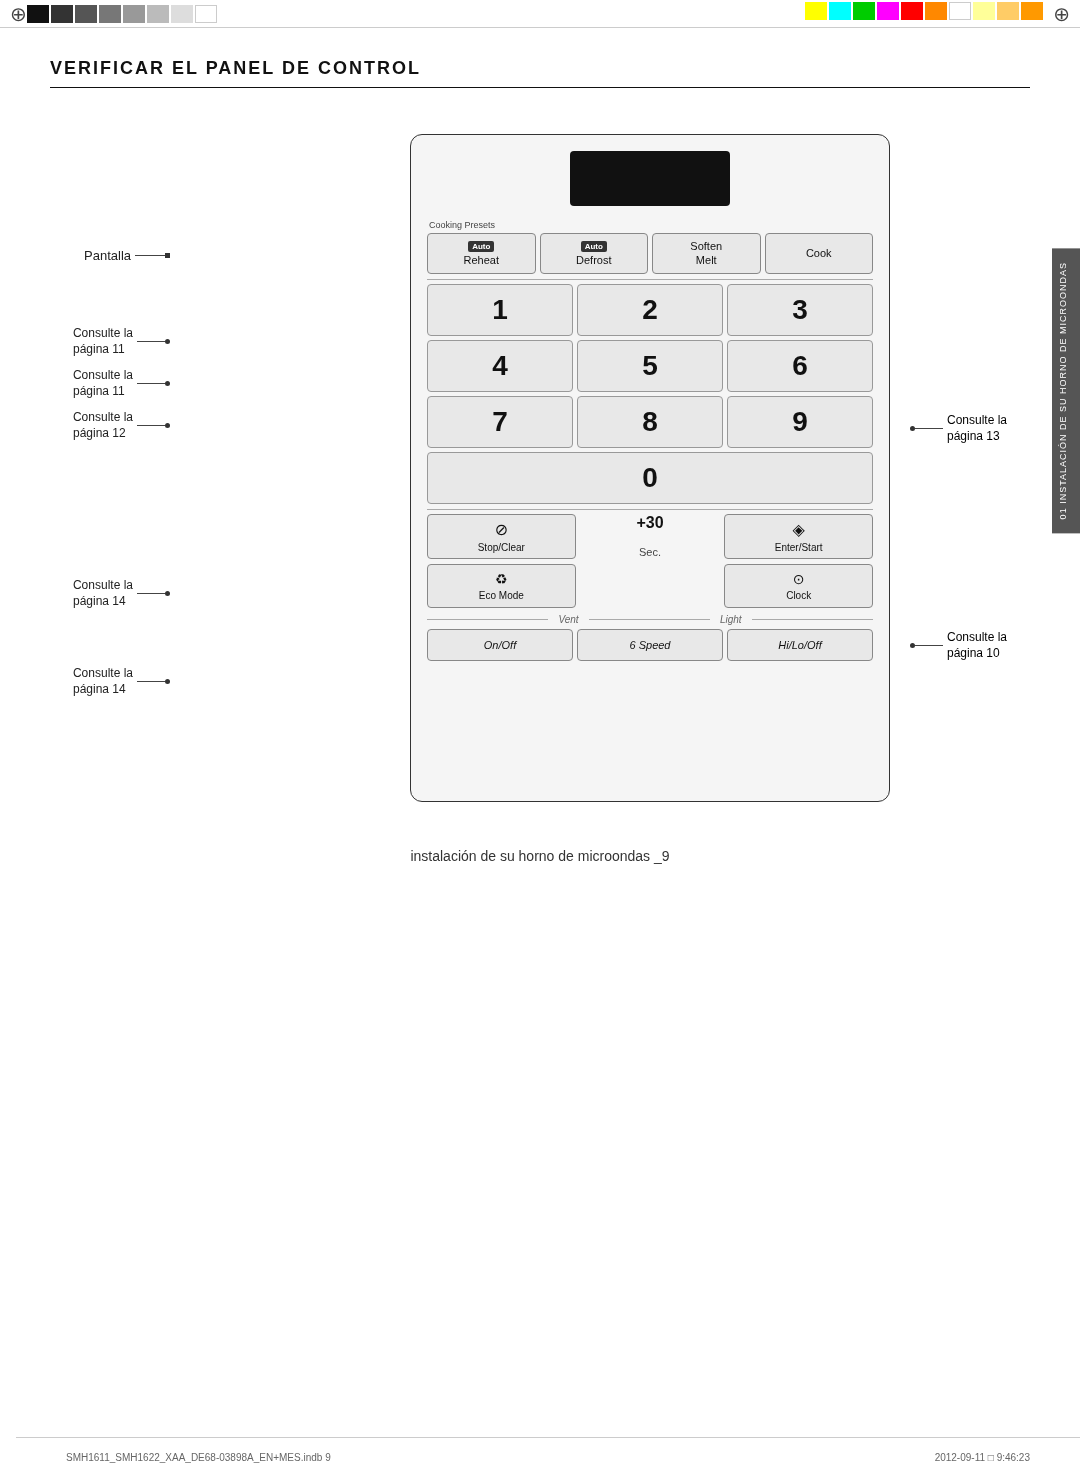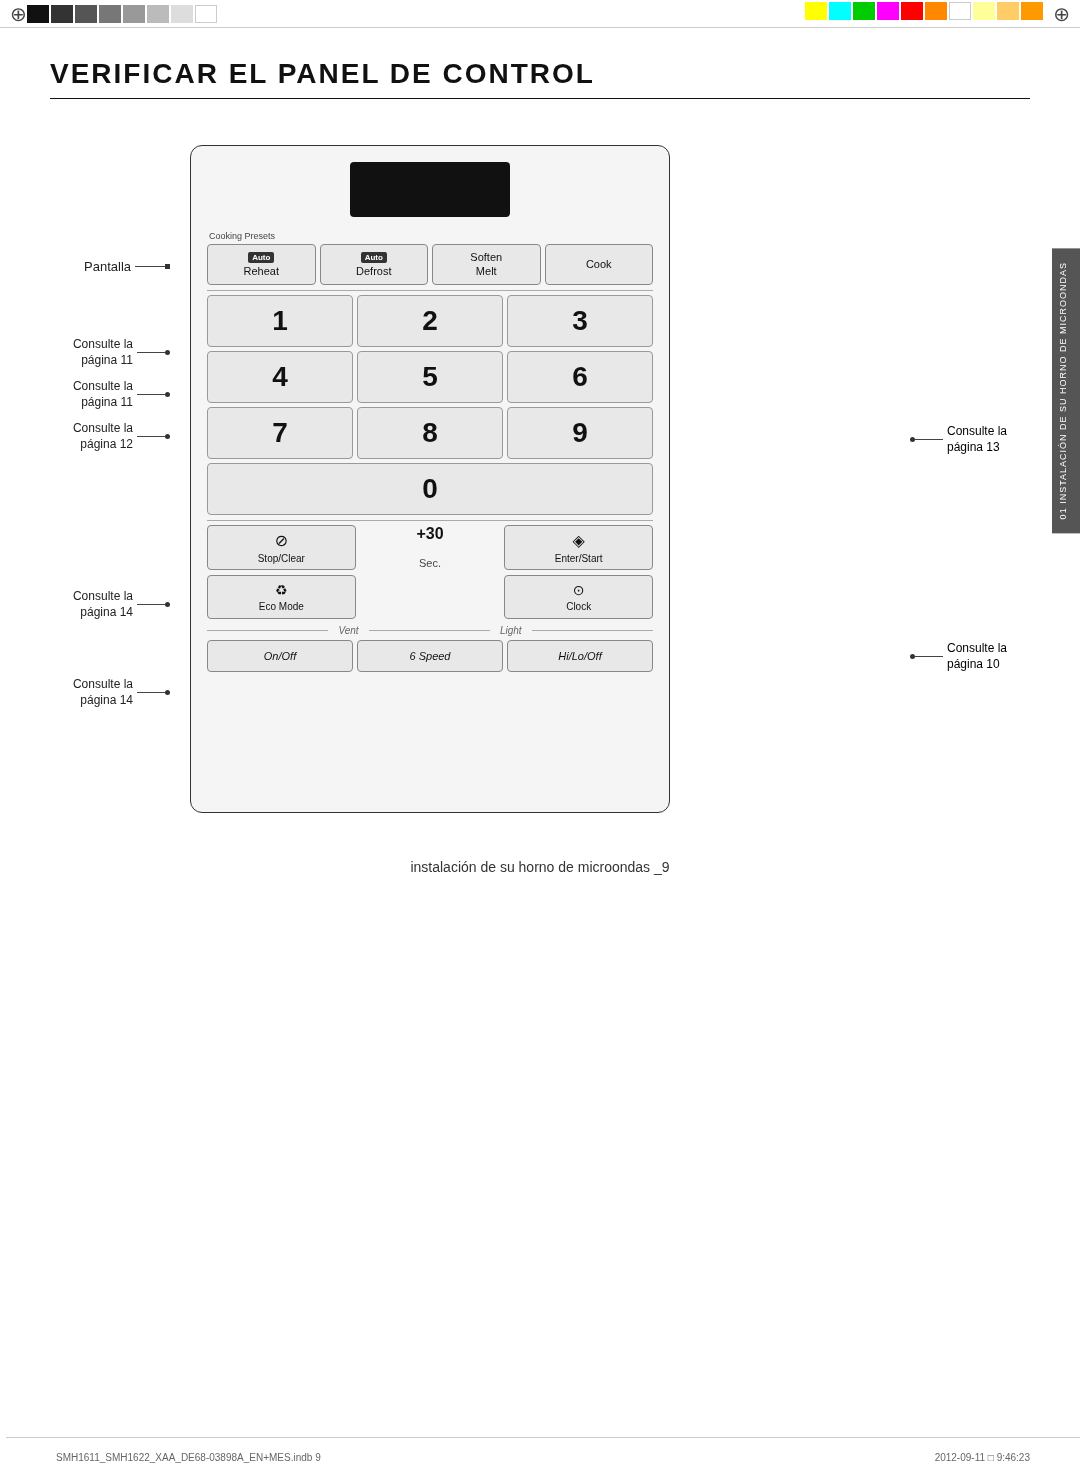--- a/index.html
+++ b/index.html
@@ -36,21 +36,21 @@
     }
 
     
     .page {
       padding: 30px 50px 20px 50px;
       position: relative;
     }
 
     
     .page-title {
-      font-size: 28px;
+      font-size: 18px;
       font-weight: bold;
       letter-spacing: 2px;
       color: #111;
       border-bottom: 1.5px solid #111;
       padding-bottom: 8px;
       margin-bottom: 30px;
       text-transform: uppercase;
     }
 
     
@@ -81,37 +81,37 @@
     
     .left-labels {
       width: 130px;
       flex-shrink: 0;
       position: relative;
     }
     .left-label {
       position: absolute;
       font-size: 12px;
       color: #222;
-      text-align: right;
+      text-align: left;
       right: 10px;
       white-space: nowrap;
     }
 
     
     .right-labels {
       width: 130px;
       flex-shrink: 0;
       position: relative;
     }
 
     
     .panel-wrapper {
       flex: 1;
       display: flex;
-      justify-content: flex-start;
+      justify-content: flex-end;
       padding: 16px 10px;
     }
 
     .panel {
       width: 480px;
       border: 1.5px solid #333;
       border-radius: 12px;
       background: #f5f5f5;
       padding: 16px;
       position: relative;
@@ -258,21 +258,21 @@
     }
 
     .page-footer {
       display: flex;
       justify-content: space-between;
       align-items: flex-end;
       padding: 14px 50px 8px 50px;
       border-top: 1px solid #ccc;
       position: absolute;
       bottom: 8px;
-      left: 6px;
+      left: 16px;
       right: 0;
       font-size: 10px;
       color: #666;
     }
 
     
     .crosshair {
       font-size: 20px;
       color: #444;
     }

